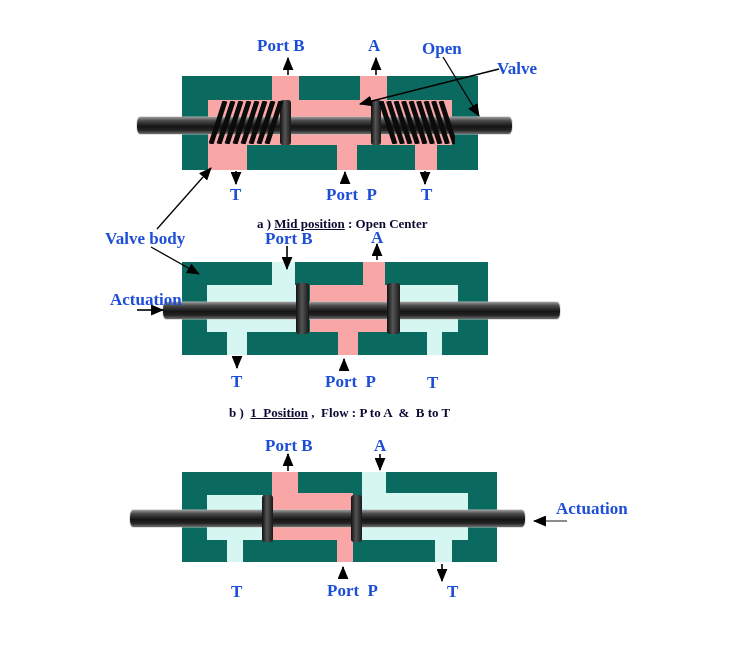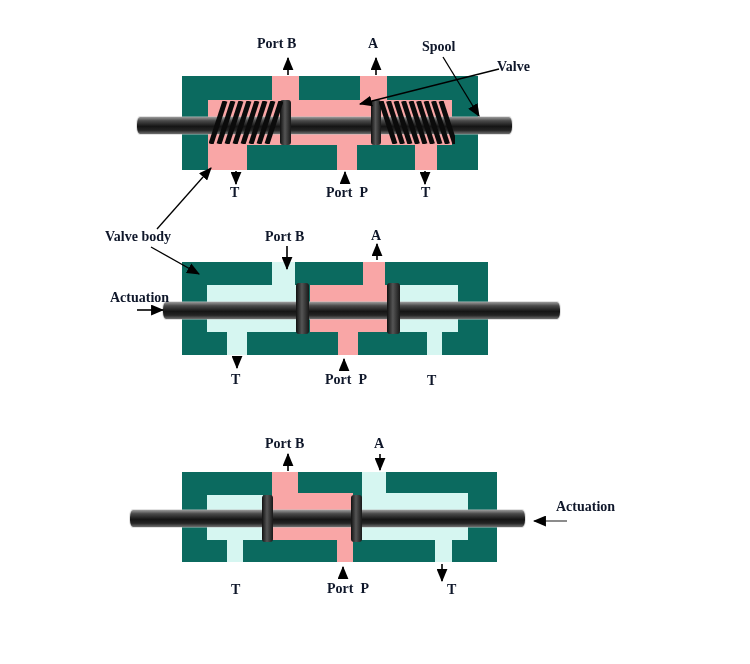--- a/index.html
+++ b/index.html
@@ -8,21 +8,21 @@
   .body{position:absolute;background:#0B6A5F;}
   .ch{position:absolute;}
   .pink{background:#F9A6A6;}
   .cyan{background:#D6F6F1;}
   .rod{position:absolute;height:17px;border-radius:3px/7px;
        background:linear-gradient(180deg,#9a9a9a 0%,#4a4a4a 22%,#151515 55%,#242424 78%,#6f6f6f 100%);
        box-shadow:0 0 0 1px rgba(190,190,190,.45);}
   .land{position:absolute;border-radius:3px;
         background:linear-gradient(90deg,#101010,#555555 45%,#181818);}
   .spring{position:absolute;}
-  .lbl{position:absolute;font-size:14px;font-weight:bold;color:#0f172a;white-space:pre;line-height:1;}
+  .lbl{position:absolute;font-size:17px;font-weight:bold;color:#1d4ed8;white-space:pre;line-height:1;}
   .lbl.thin{font-weight:bold;}
   .cap{position:absolute;font-size:13px;font-weight:bold;color:#0A0A32;white-space:pre;line-height:1.1;}
   .cap .u{text-decoration:underline;}
   svg.overlay{position:absolute;left:0;top:0;pointer-events:none;}
 </style>
 </head>
 <body>
 
 <div id="stage">
 
@@ -117,34 +117,40 @@
       <line x1="443" y1="57" x2="479" y2="116" marker-end="url(#ah)"></line>
       <line x1="499" y1="69" x2="360" y2="104" marker-end="url(#ah)"></line>
       <line x1="157" y1="229" x2="211" y2="168" marker-end="url(#ah)"></line>
       <line x1="151" y1="247" x2="199" y2="274" marker-end="url(#ah)"></line>
     </g>
     <line x1="567" y1="521" x2="534" y2="521" stroke="#666" stroke-width="1.3" marker-end="url(#ah)"></line>
   </svg>
 
   <div class="lbl" style="left:257px;top:37px">Port B</div>
   <div class="lbl" style="left:368px;top:37px">A</div>
-  <div class="lbl" style="left:422px;top:40px">Spool</div>
+  <div class="lbl" style="left:422px;top:40px">Open</div>
   <div class="lbl" style="left:497px;top:60px">Valve</div>
   <div class="lbl" style="left:230px;top:186px">T</div>
   <div class="lbl" style="left:326px;top:186px">Port  P</div>
   <div class="lbl" style="left:421px;top:186px">T</div>
+  <div class="cap" style="left:244px;top:203px">
+    <span>a ) </span><span class="u">Mid position</span><span> : Open Center</span>
+  </div>
 
   <div class="lbl thin" style="left:105px;top:230px">Valve body</div>
 
   <div class="lbl" style="left:265px;top:230px">Port B</div>
   <div class="lbl" style="left:371px;top:229px">A</div>
   <div class="lbl thin" style="left:110px;top:291px">Actuation</div>
   <div class="lbl" style="left:231px;top:373px">T</div>
   <div class="lbl" style="left:325px;top:373px">Port  P</div>
   <div class="lbl" style="left:427px;top:374px">T</div>
+  <div class="cap" style="left:216px;top:392px">
+    <span>b )  </span><span class="u">1  Position</span><span> ,  Flow : P to A  &amp;  B to T</span>
+  </div>
 
   <div class="lbl" style="left:265px;top:437px">Port B</div>
   <div class="lbl" style="left:374px;top:437px">A</div>
   <div class="lbl thin" style="left:556px;top:500px">Actuation</div>
   <div class="lbl" style="left:231px;top:583px">T</div>
   <div class="lbl" style="left:327px;top:582px">Port  P</div>
   <div class="lbl" style="left:447px;top:583px">T</div>
 
 </div>
 

